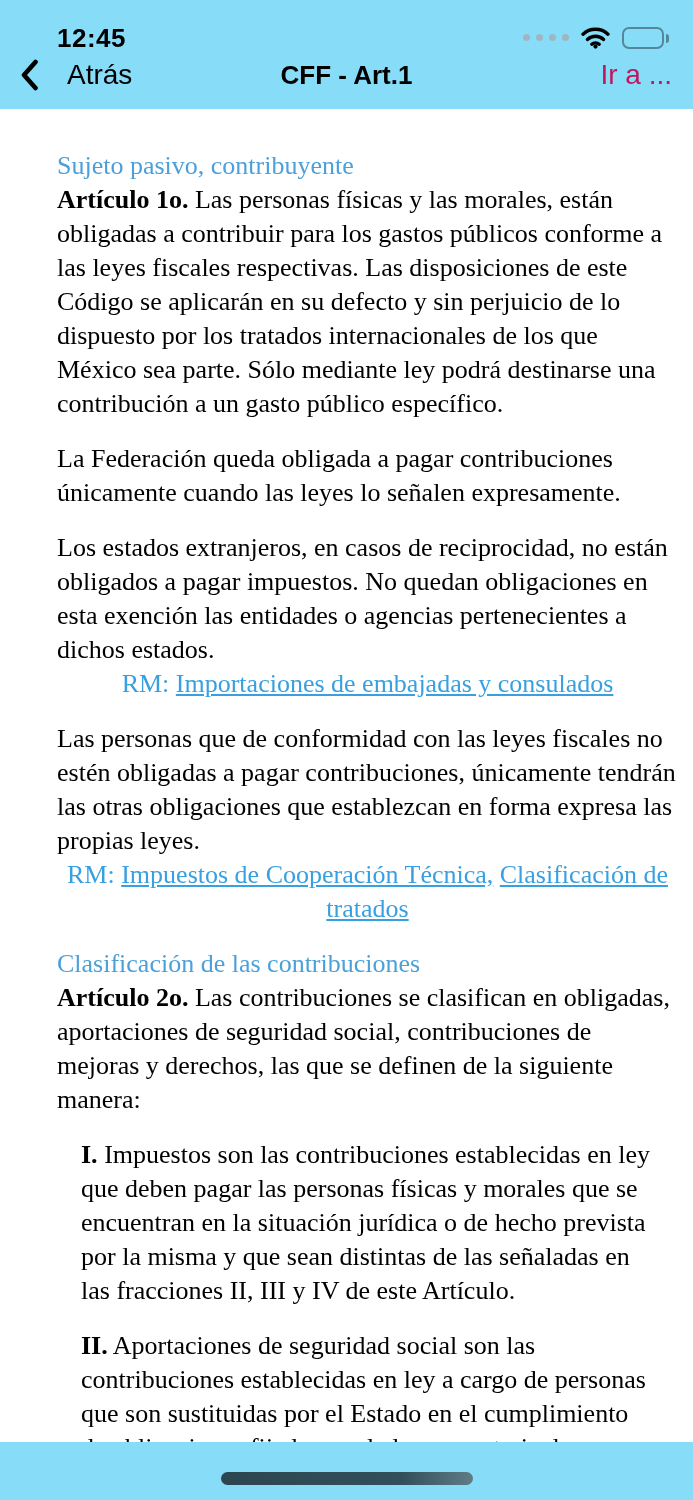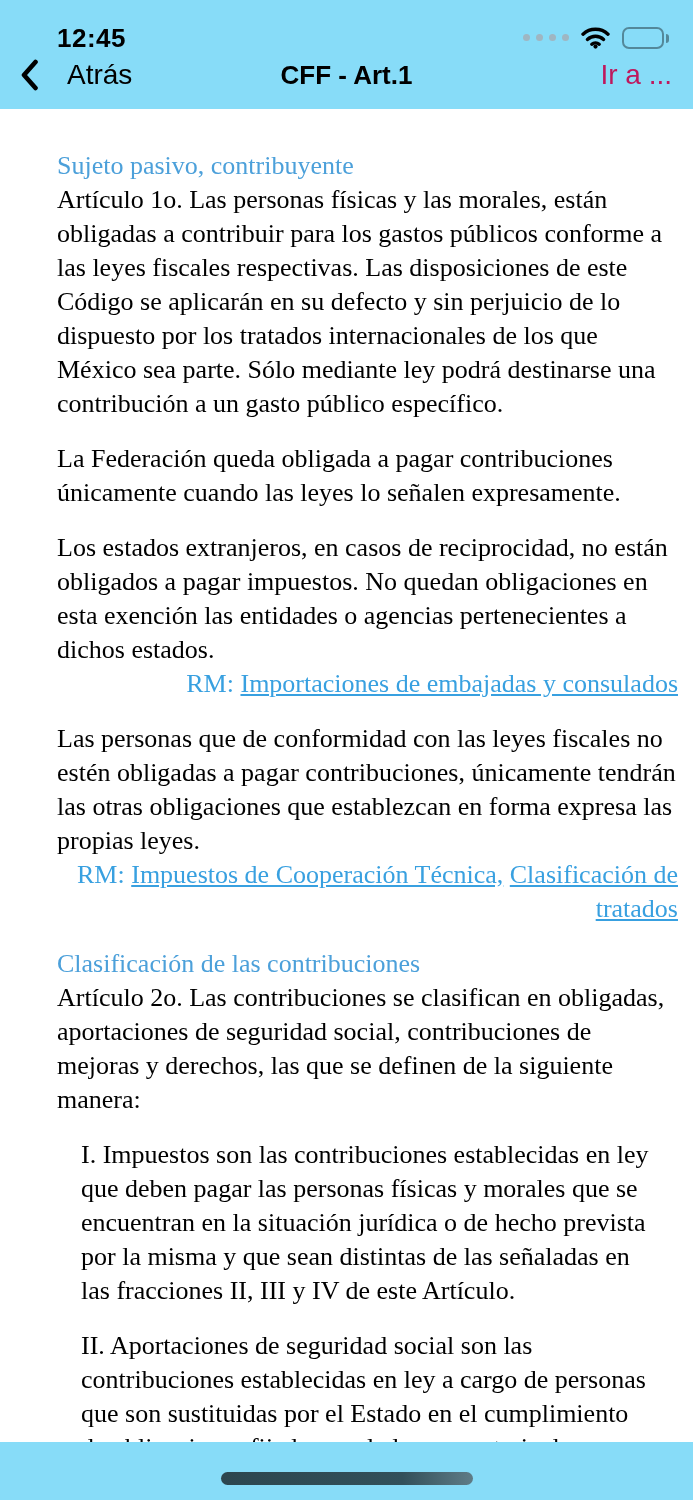--- a/index.html
+++ b/index.html
@@ -118,26 +118,26 @@
     margin-left: 43px;
   }
   .doc-heading {
     font-weight: 400;
     font-size: 26px;
     line-height: 34px;
     color: #4ca0da;
   }
   .para { margin-bottom: 21px; }
   .para.attached { margin-bottom: 0; }
-  .lead { font-weight: 400; }
+  .lead { font-weight: 700; }
   .rm {
     text-align: right;
     color: #38a0e0;
   }
-  .rm.gap-after { margin-bottom: 21px; }
+  .rm.gap-after { margin-bottom: 21px; text-align: center; }
   .rm-label { text-decoration: none; }
   .rm-link {
     color: #38a0e0;
     text-decoration: underline;
     cursor: pointer;
   }
   .fraction {
     margin-left: 24px;
     margin-right: 28px;
     margin-bottom: 21px;

